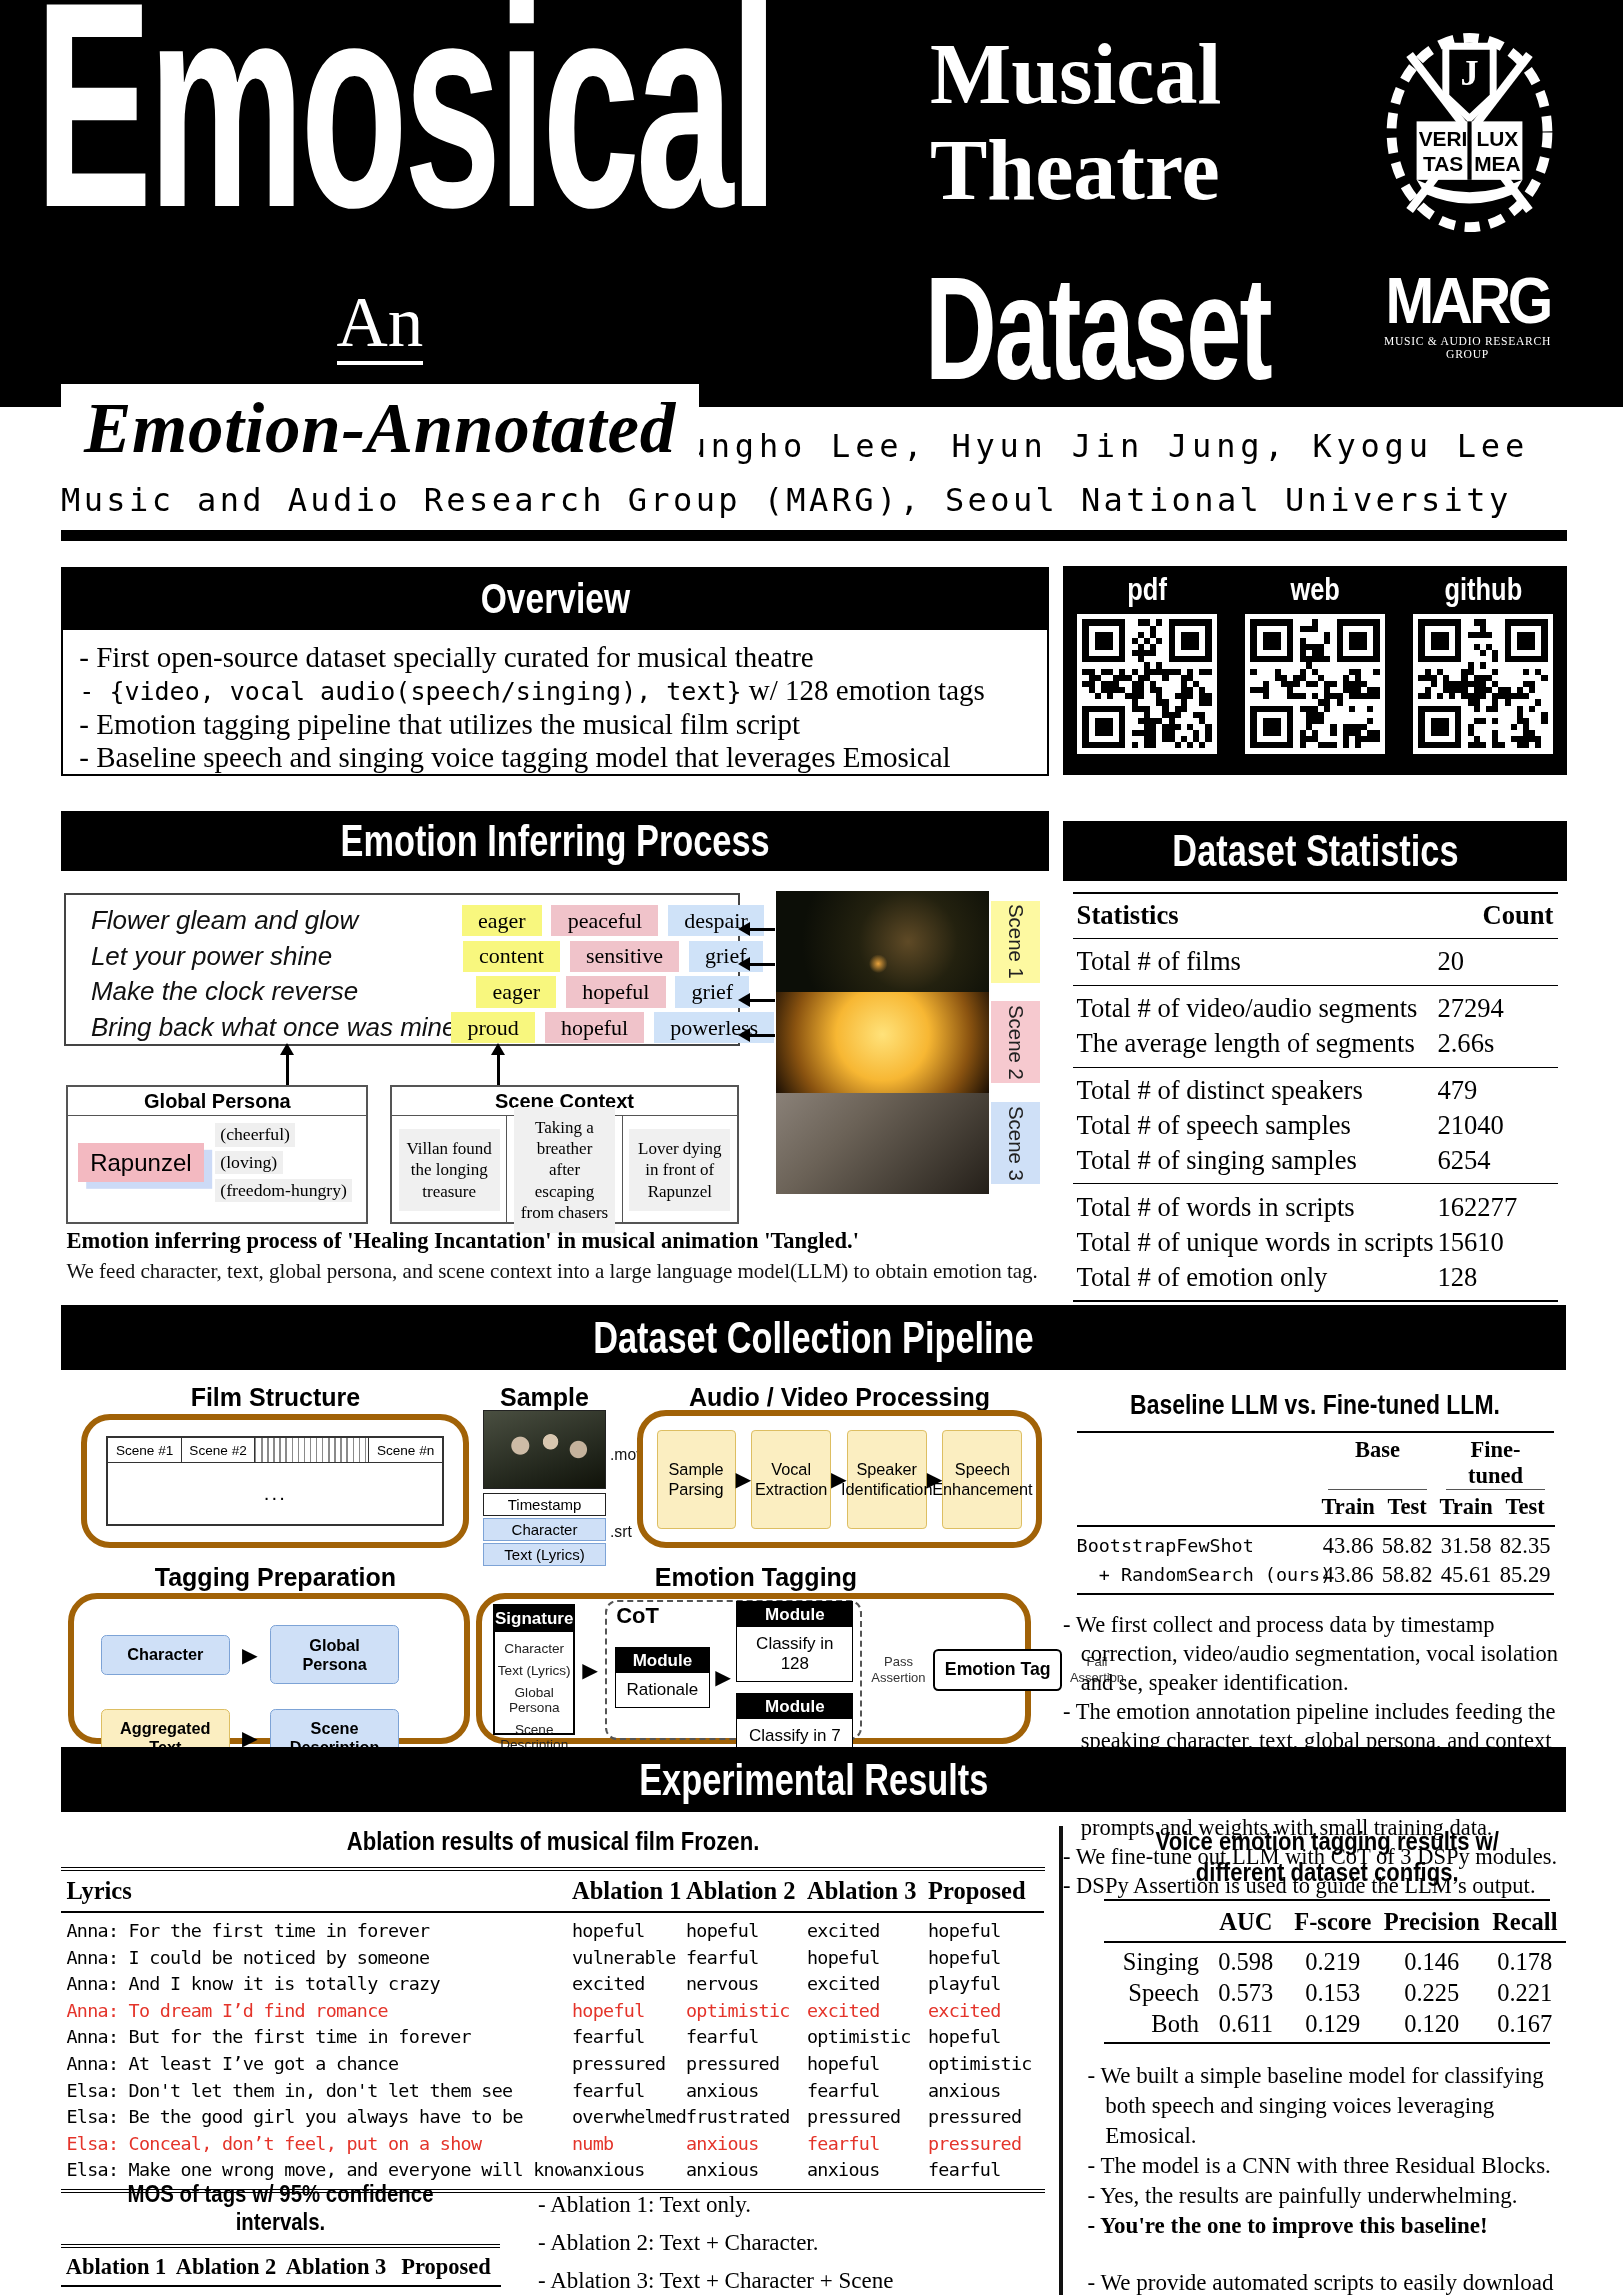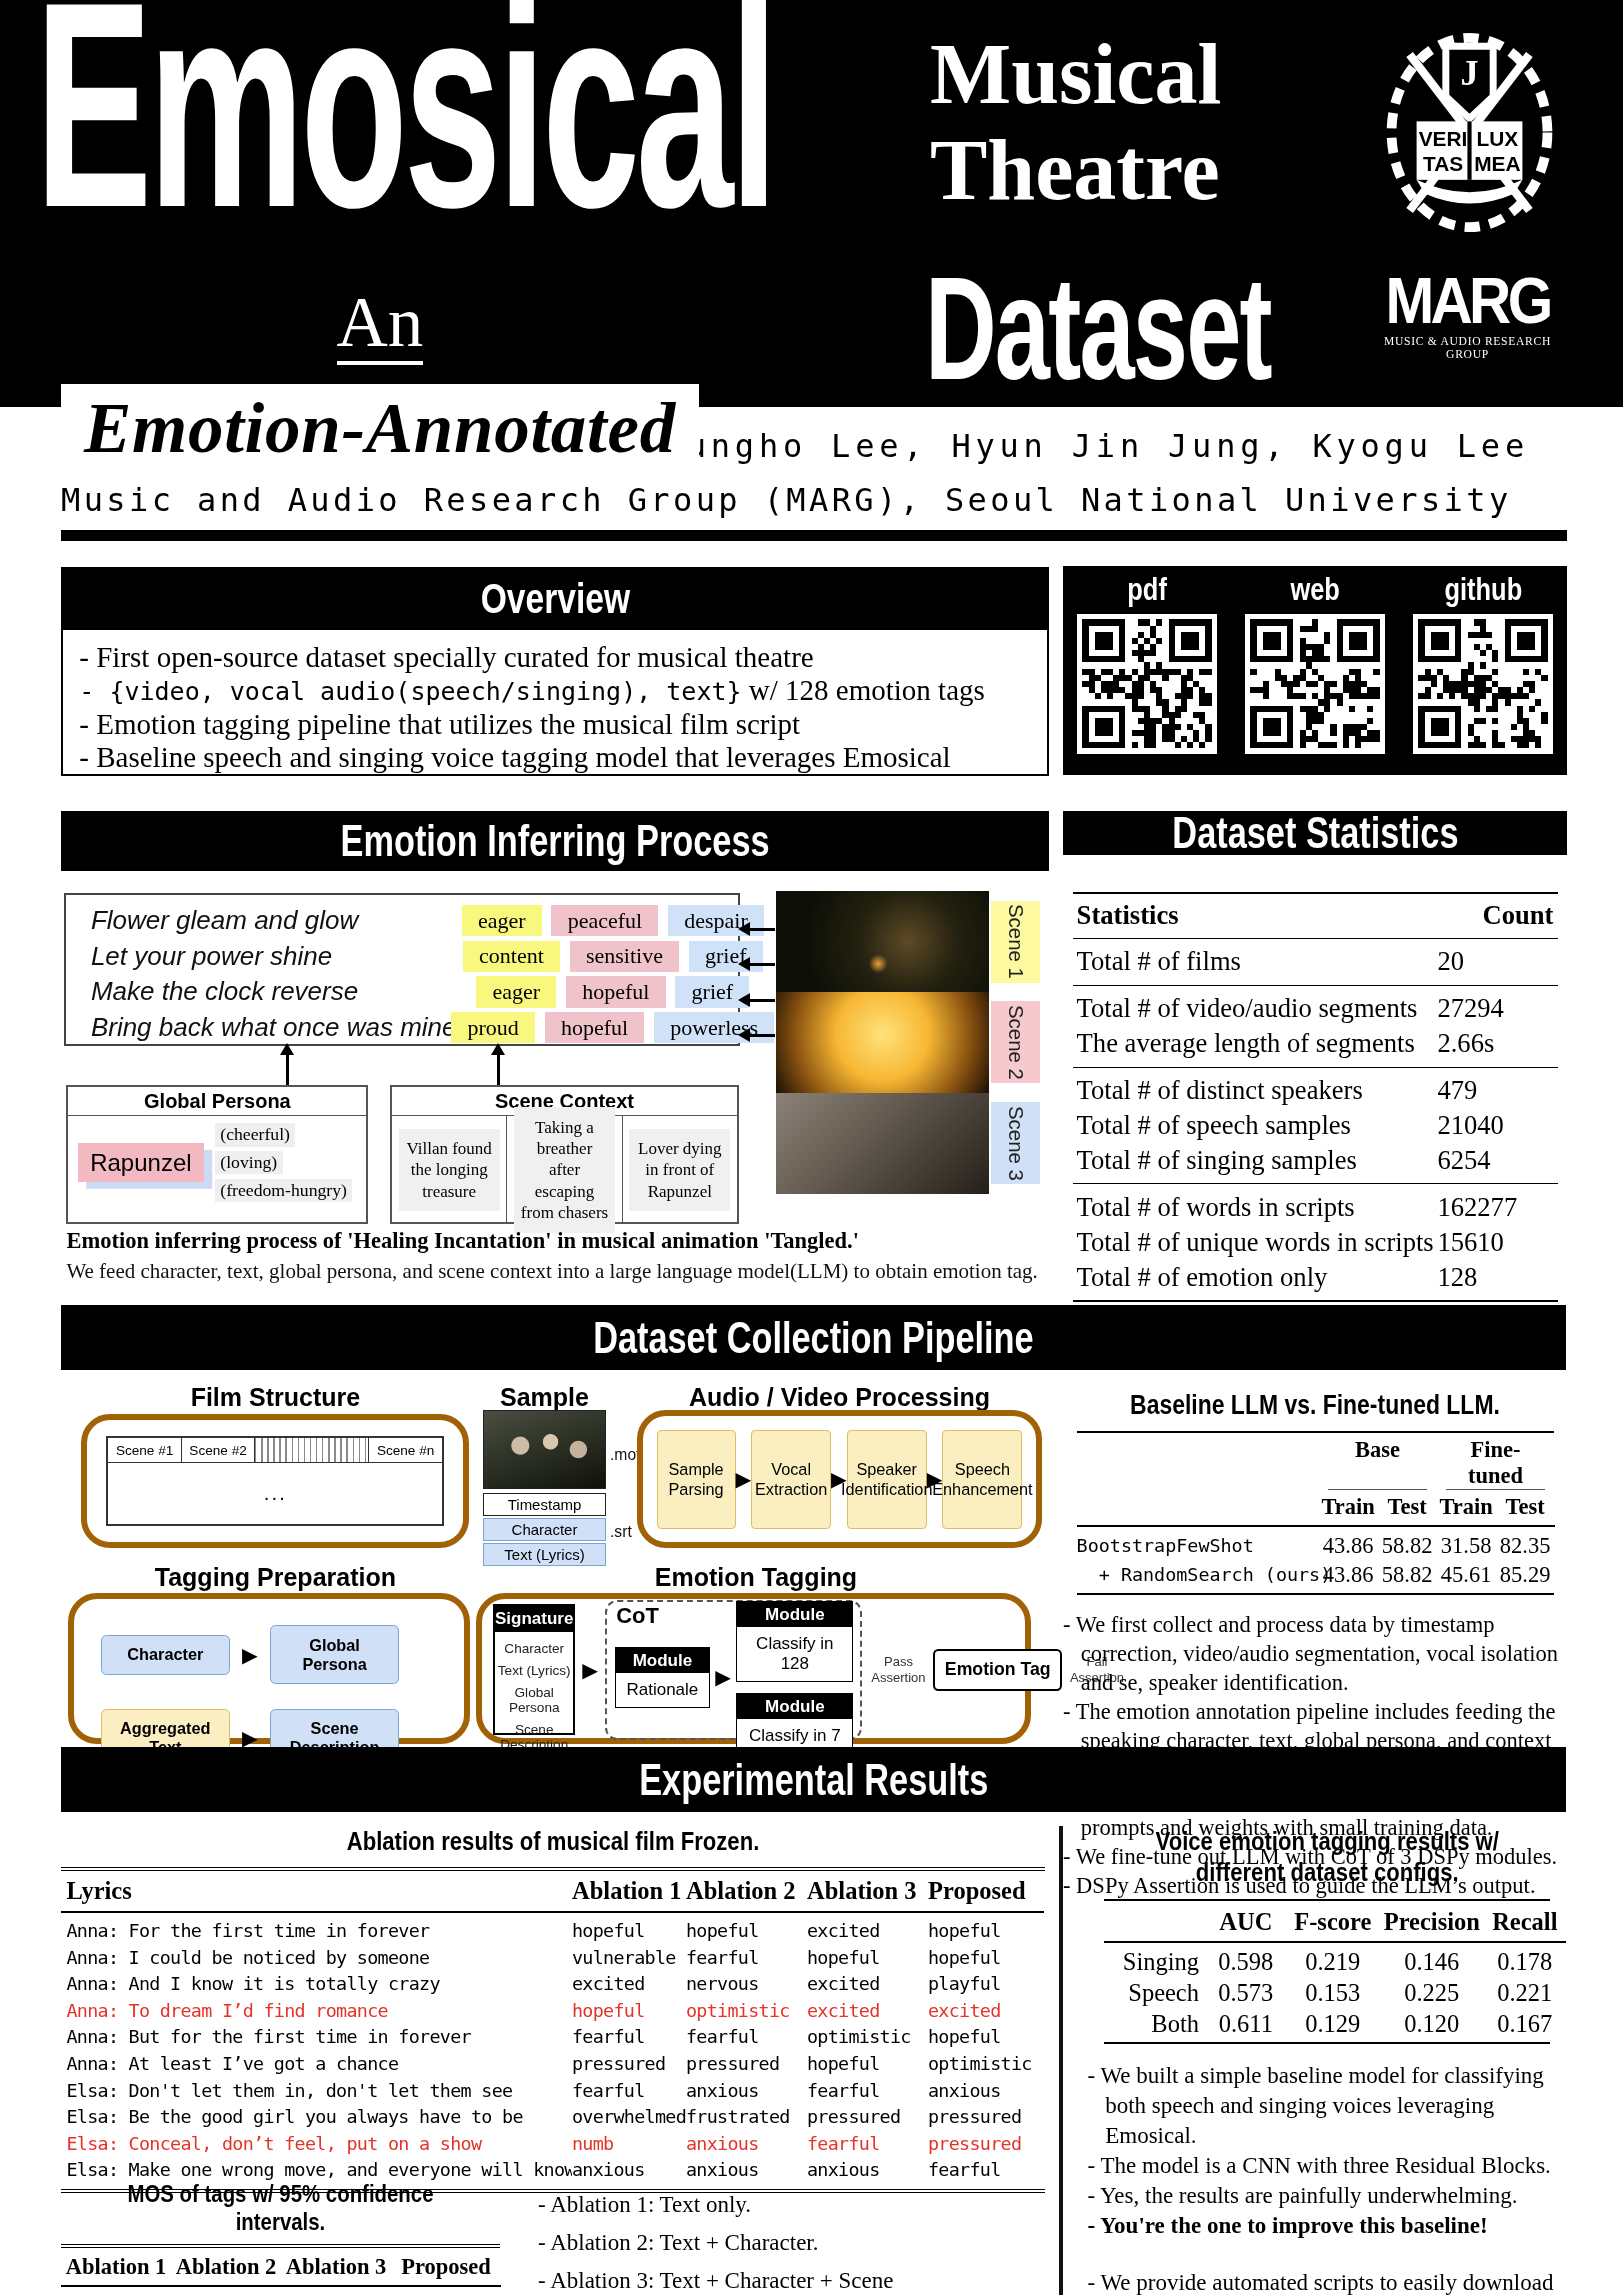--- a/index.html
+++ b/index.html
@@ -47,21 +47,21 @@
   .mono { font-family:"DejaVu Sans Mono",monospace; font-size:25px; }
 
   .qr-panel { position:absolute; left:1063px; top:24.5px; width:504px; height:209px; background:#000;
     display:flex; justify-content:space-around; align-items:flex-start; padding-top:6.8px; }
   .qr-col { display:flex; flex-direction:column; align-items:center; gap:5.4px; }
   .qr-label { color:#fff; font-family:"Liberation Sans",sans-serif; font-weight:bold; font-size:31px; transform:scaleX(.82); }
   svg.qr { width:140px; height:140px; background:#fff; padding:5.4px; }
 
   
   .bar-infer { left:61px; top:270px; width:988px; height:60px; }
-  .bar-stats { left:1063px; top:270px; width:504px; height:44px; }
+  .bar-stats { left:1063px; top:280px; width:504px; height:60px; }
   .bar-pipe { left:61px; top:764px; width:1505px; height:65px; }
   .bar-exp  { left:61px; top:1206px; width:1505px; height:65px; }
 
   
   .infer { position:absolute; left:61px; top:338px; width:988px; height:416px; }
   .lyrics-box { position:absolute; left:3.4px; top:13.6px; width:676px; height:153px; border:2px solid #444; background:#fff;
     display:grid; grid-template-columns:378px 1fr; grid-template-rows:repeat(4,33px); align-items:center; padding:9.5px 6.8px; row-gap:2.7px; }
   .lyr { font-family:"Liberation Sans",sans-serif; font-style:italic; font-size:26px; color:#111; padding-left:17.7px; white-space:nowrap; }
   .chips { display:flex; justify-content:center; gap:9.5px; }
   .chip { font-size:22px; padding:2.7px 16.3px; text-align:center; white-space:nowrap; }

